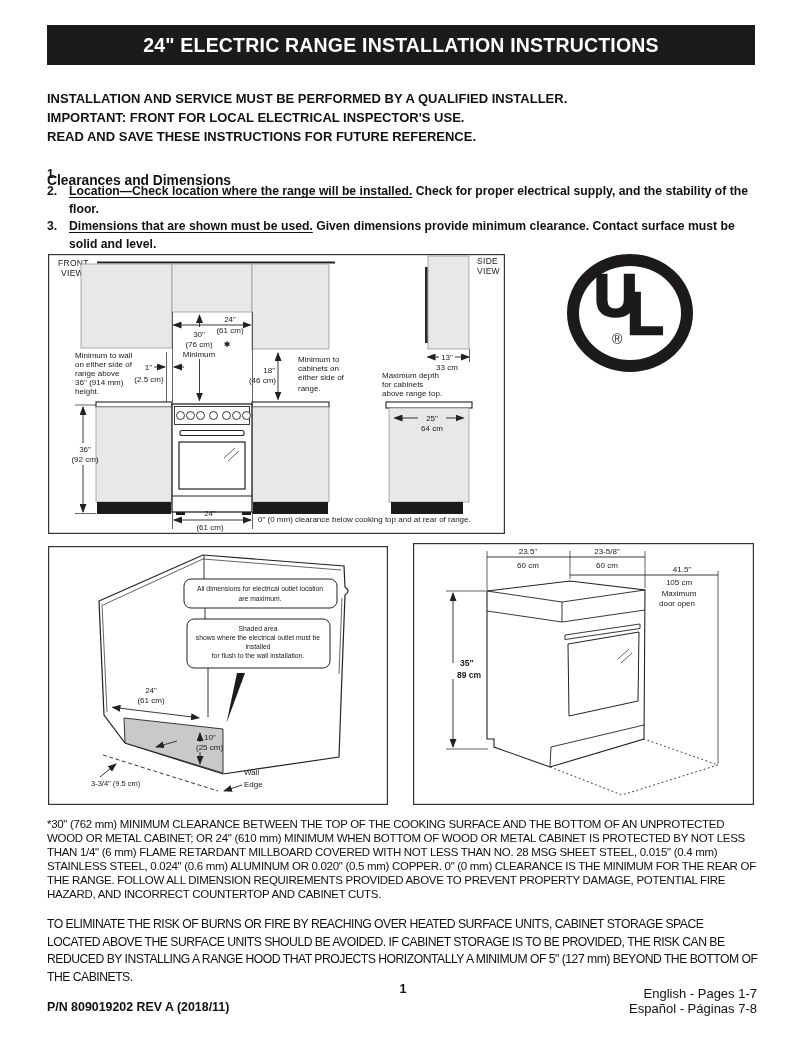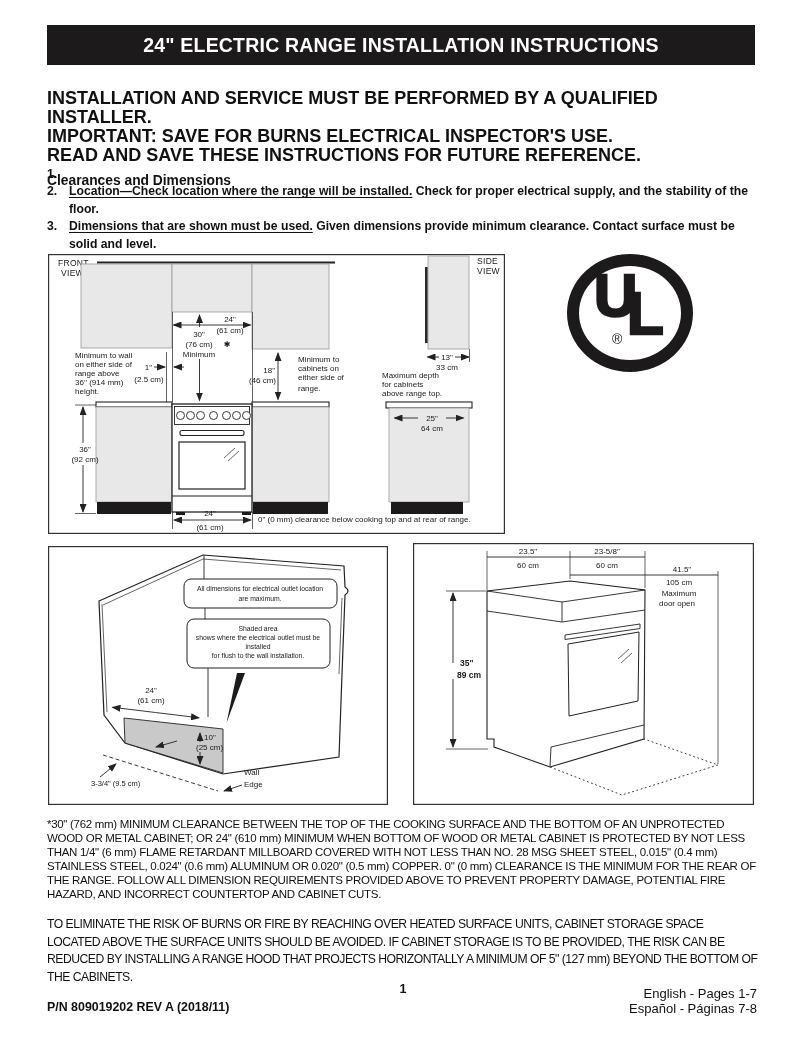--- a/index.html
+++ b/index.html
@@ -4,21 +4,21 @@
 <style>
   html,body{margin:0;padding:0;background:#eee;}
   #page{position:relative;width:802px;height:1037px;background:#fff;overflow:hidden;
         font-family:"Liberation Sans",sans-serif;color:#111;}
   .abs{position:absolute;}
   
   #titlebar{left:47px;top:25px;width:708px;height:40px;background:#1c1a1b;color:#fff;
             display:flex;align-items:center;justify-content:center;
             font-size:19.5px;font-weight:bold;letter-spacing:.2px;}
   
-  #intro{left:47px;top:89px;width:712px;font-size:18px;font-weight:bold;line-height:19px;}
+  #intro{left:47px;top:89px;width:712px;font-size:13px;font-weight:bold;line-height:19px;}
   #heading{left:47px;top:149px;font-size:13.8px;font-weight:bold;margin-top:24px;}
   
   #list{left:47px;top:166px;width:712px;font-size:12.2px;font-weight:bold;line-height:17.4px;}
   .li{display:flex;}
   .li .num{width:22px;flex:0 0 22px;}
   .li .lead{text-decoration:underline;text-underline-offset:2px;}
   
   .figsvg{display:block;}
   svg text{font-family:"Liberation Sans",sans-serif;font-size:8px;fill:#1a1a1a;}
   svg text.c{text-anchor:middle;}
@@ -55,21 +55,21 @@
 <body>
 
 <div id="page">
 
   <div class="abs" id="titlebar">
     <span>24" ELECTRIC RANGE INSTALLATION INSTRUCTIONS</span>
   </div>
 
   <div class="abs" id="intro">
     <div>INSTALLATION AND SERVICE MUST BE PERFORMED BY A QUALIFIED INSTALLER.</div>
-    <div>IMPORTANT: SAVE FOR BURNS ELECTRICAL INSPECTOR'S USE.</div>
+    <div>IMPORTANT: FRONT FOR LOCAL ELECTRICAL INSPECTOR'S USE.</div>
     <div>READ AND SAVE THESE INSTRUCTIONS FOR FUTURE REFERENCE.</div>
   </div>
 
   <div class="abs" id="heading">Clearances and Dimensions</div>
 
   <div class="abs" id="list">
     <div class="li">
       <span class="num">1.</span>
     </div>
     <div class="li">

